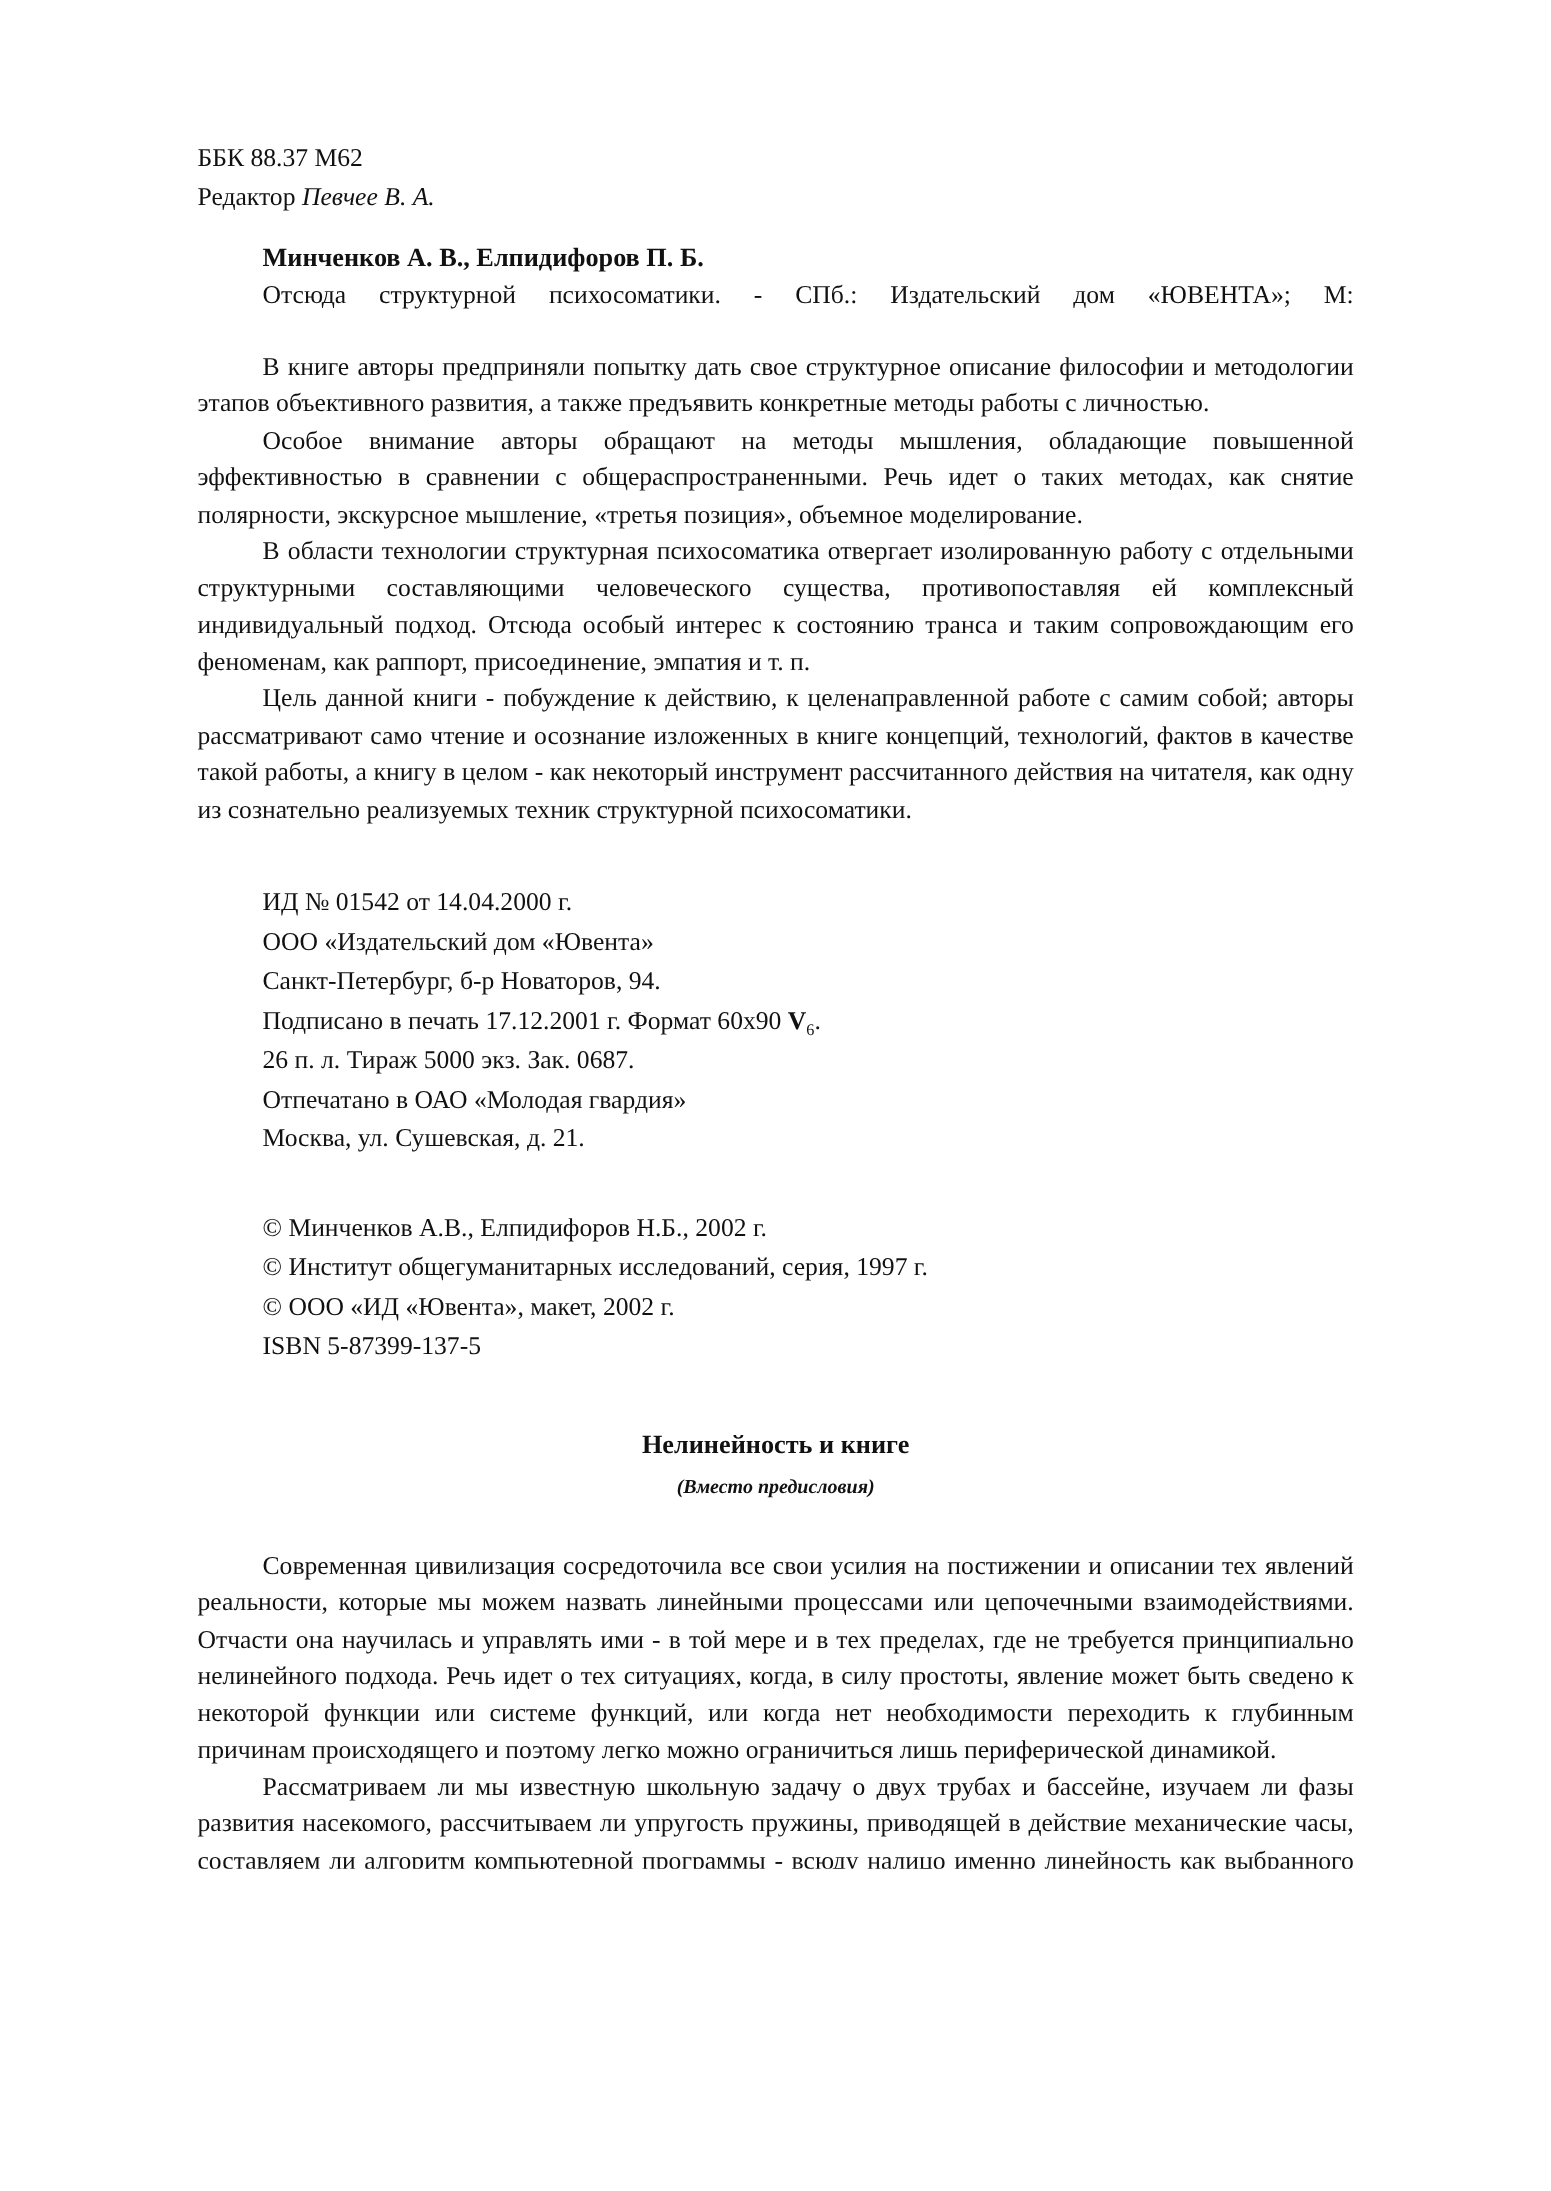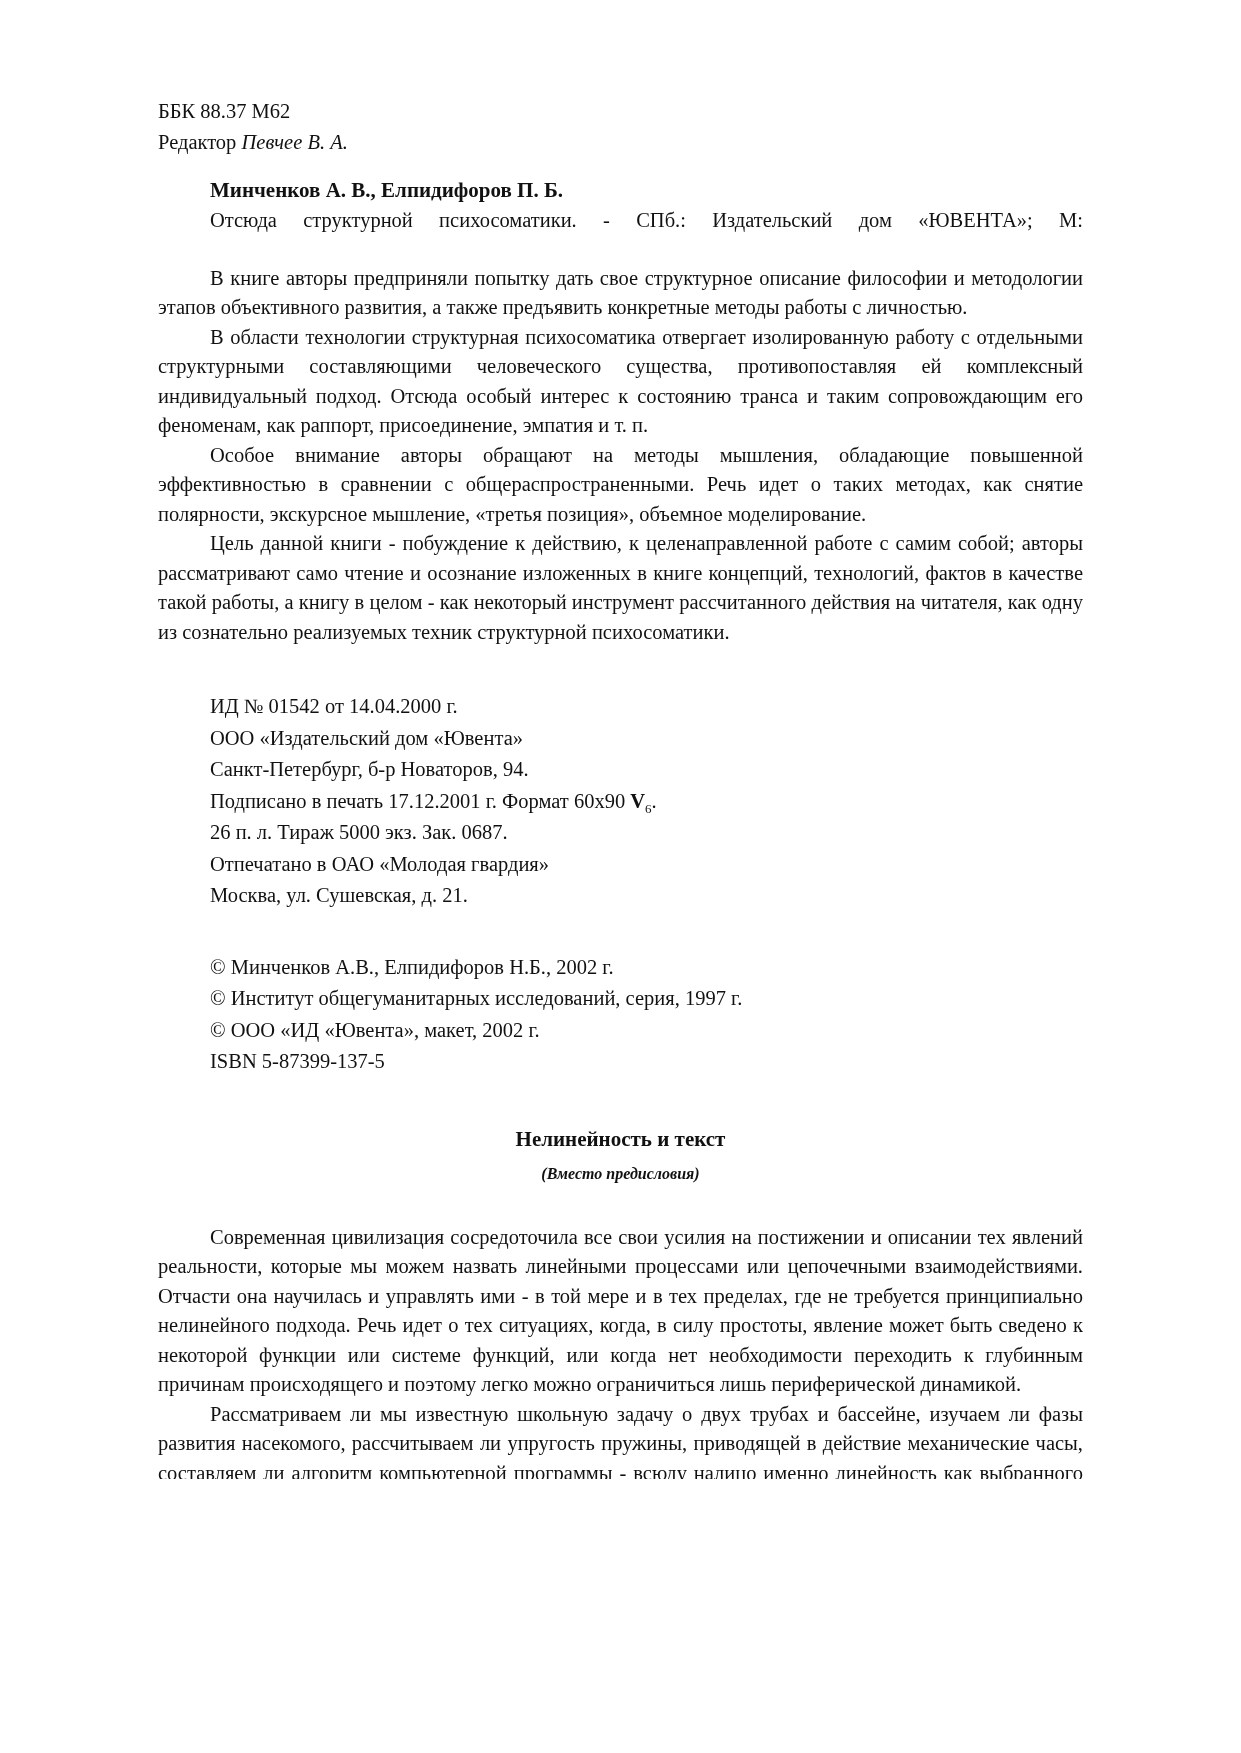--- a/index.html
+++ b/index.html
@@ -5,21 +5,21 @@
   html, body {
     margin: 0;
     padding: 0;
     background: #ffffff;
   }
   .page {
     position: relative;
     width: 1241px;
     height: 1479px;
     background: #ffffff;
-    margin: 0 auto;
+    margin: 16px auto;
     overflow: hidden;
     font-family: "Liberation Serif", "DejaVu Serif", serif;
     color: #111111;
   }
   .content {
     position: absolute;
     left: 158px;
     top: 96px;
     width: 925px;
   }
@@ -141,22 +141,22 @@
       <div class="editor"><span>Редактор </span><span class="italic">Певчее В. А.</span></div>
     </div>
 
     <div class="authors-bold">Минченков А. В., Елпидифоров П. Б.</div>
     <div class="biblio">
       <div class="para" style="text-align-last: justify;">Отсюда структурной психосоматики. - СПб.: Издательский дом «ЮВЕНТА»; М:</div>
     </div>
 
     <div class="annotation">
       <p class="para last-line-natural">В книге авторы предприняли попытку дать свое структурное описание философии и методологии этапов объективного развития, а также предъявить конкретные методы работы с личностью.</p>
+      <p class="para last-line-natural">Особое внимание авторы обращают на методы мышления, обладающие повышенной эффективностью в сравнении с общераспространенными. Речь идет о таких методах, как снятие полярности, экскурсное мышление, «третья позиция», объемное моделирование.</p>
       <p class="para last-line-natural">В области технологии структурная психосоматика отвергает изолированную работу с отдельными структурными составляющими человеческого существа, противопоставляя ей комплексный индивидуальный подход. Отсюда особый интерес к состоянию транса и таким сопровождающим его феноменам, как раппорт, присоединение, эмпатия и т. п.</p>
-      <p class="para last-line-natural">Особое внимание авторы обращают на методы мышления, обладающие повышенной эффективностью в сравнении с общераспространенными. Речь идет о таких методах, как снятие полярности, экскурсное мышление, «третья позиция», объемное моделирование.</p>
       <p class="para last-line-natural">Цель данной книги - побуждение к действию, к целенаправленной работе с самим собой; авторы рассматривают само чтение и осознание изложенных в книге концепций, технологий, фактов в качестве такой работы, а книгу в целом - как некоторый инструмент рассчитанного действия на читателя, как одну из сознательно реализуемых техник структурной психосоматики.</p>
     </div>
 
     <div class="imprint">
       <div class="line">ИД № 01542 от 14.04.2000 г.</div>
       <div class="line">ООО «Издательский дом «Ювента»</div>
       <div class="line">Санкт-Петербург, б-р Новаторов, 94.</div>
       <div class="line"><span>Подписано в печать 17.12.2001 г. Формат 60х90 </span><span class="vglyph">V</span><span class="sub16">6</span><span>.</span></div>
       <div class="line">26 п. л. Тираж 5000 экз. Зак. 0687.</div>
       <div class="line">Отпечатано в ОАО «Молодая гвардия»</div>
@@ -164,21 +164,21 @@
     </div>
 
     <div class="copyright">
       <div class="line">© Минченков А.В., Елпидифоров Н.Б., 2002 г.</div>
       <div class="line">© Институт общегуманитарных исследований, серия, 1997 г.</div>
       <div class="line">© ООО «ИД «Ювента», макет, 2002 г.</div>
       <div class="line">ISBN 5-87399-137-5</div>
     </div>
 
     <div class="fore-heading">
-      <div class="fore-title">Нелинейность и текст</div>
+      <div class="fore-title">Нелинейность и книге</div>
       <div class="fore-sub">(Вместо предисловия)</div>
     </div>
 
     <div class="fore-body">
       <p class="para last-line-natural">Современная цивилизация сосредоточила все свои усилия на постижении и описании тех явлений реальности, которые мы можем назвать линейными процессами или цепочечными взаимодействиями. Отчасти она научилась и управлять ими - в той мере и в тех пределах, где не требуется принципиально нелинейного подхода. Речь идет о тех ситуациях, когда, в силу простоты, явление может быть сведено к некоторой функции или системе функций, или когда нет необходимости переходить к глубинным причинам происходящего и поэтому легко можно ограничиться лишь периферической динамикой.</p>
       <p class="para last-line-natural">Рассматриваем ли мы известную школьную задачу о двух трубах и бассейне, изучаем ли фазы развития насекомого, рассчитываем ли упругость пружины, приводящей в действие механические часы, составляем ли алгоритм компьютерной программы - всюду налицо именно линейность как выбранного произвольным образом участка реальности, так и применяемых подхода, инструментария и средств воздействия.</p>
       <p class="para" style="text-align-last: justify;">В этих случаях можно пренебречь массой «второстепенных» факторов, относящихся</p>
     </div>
 
   </div>

